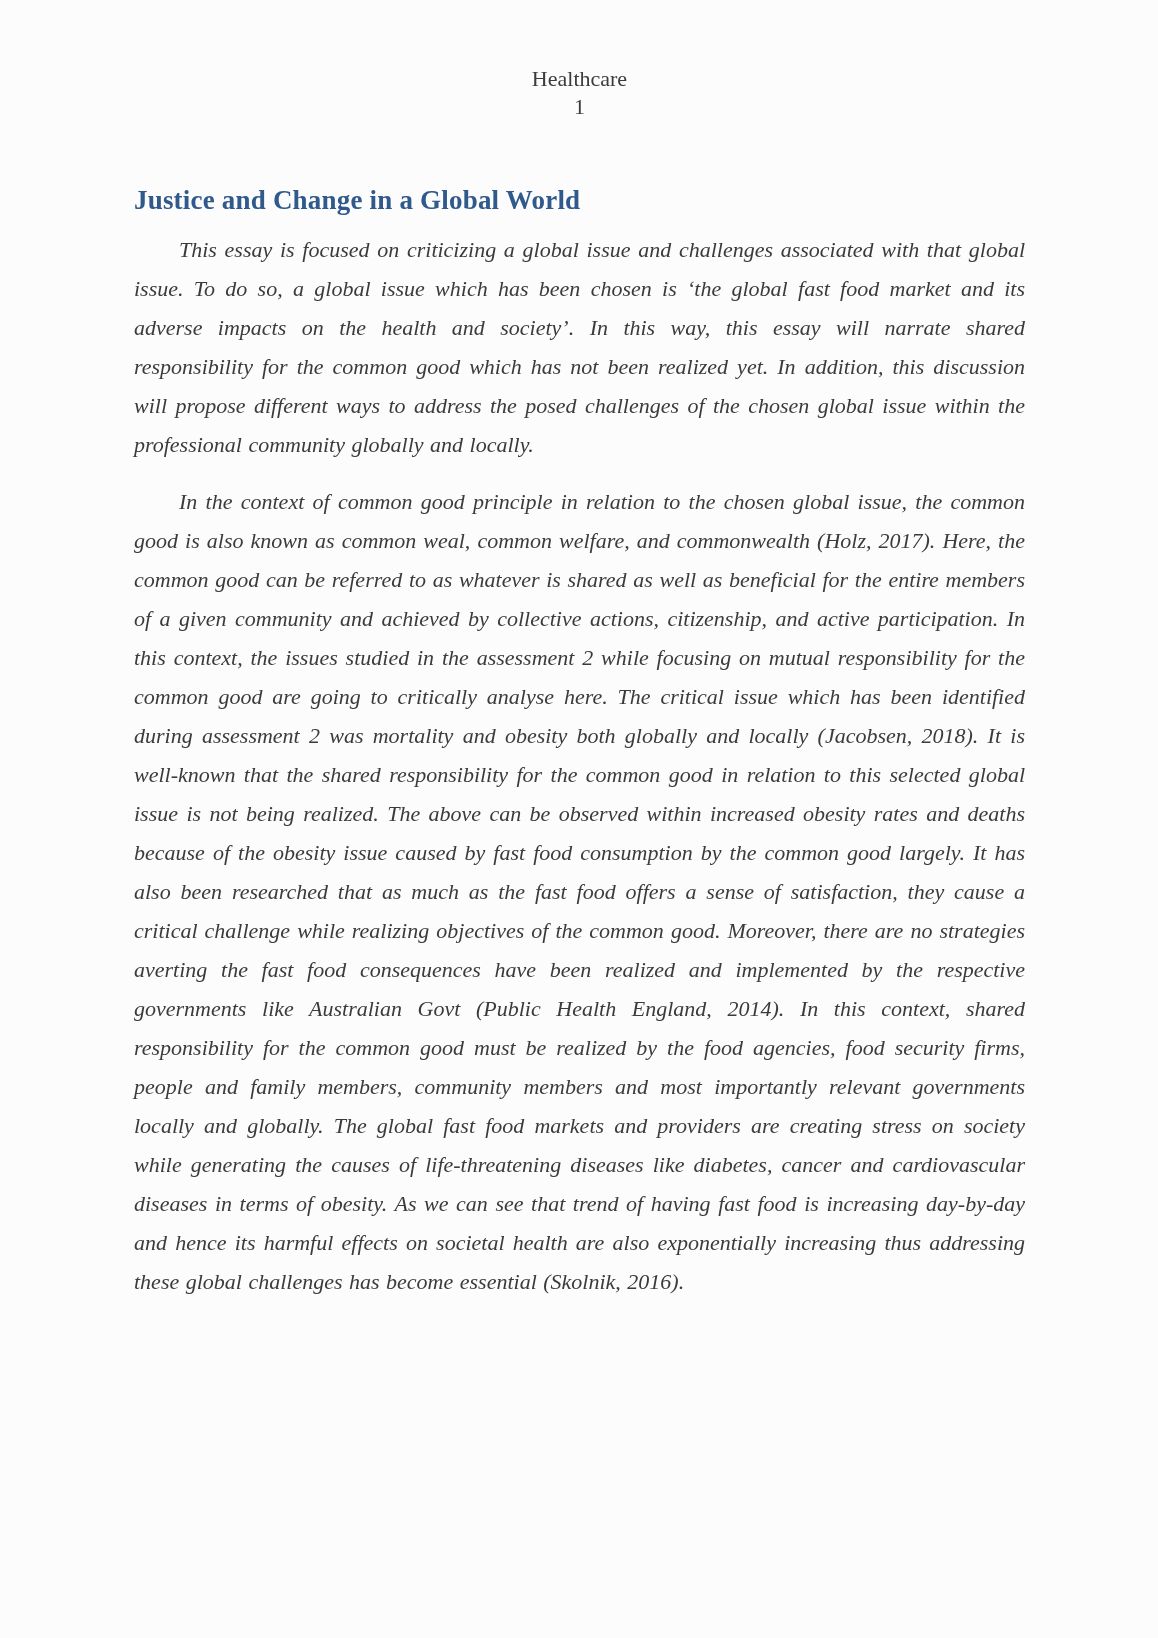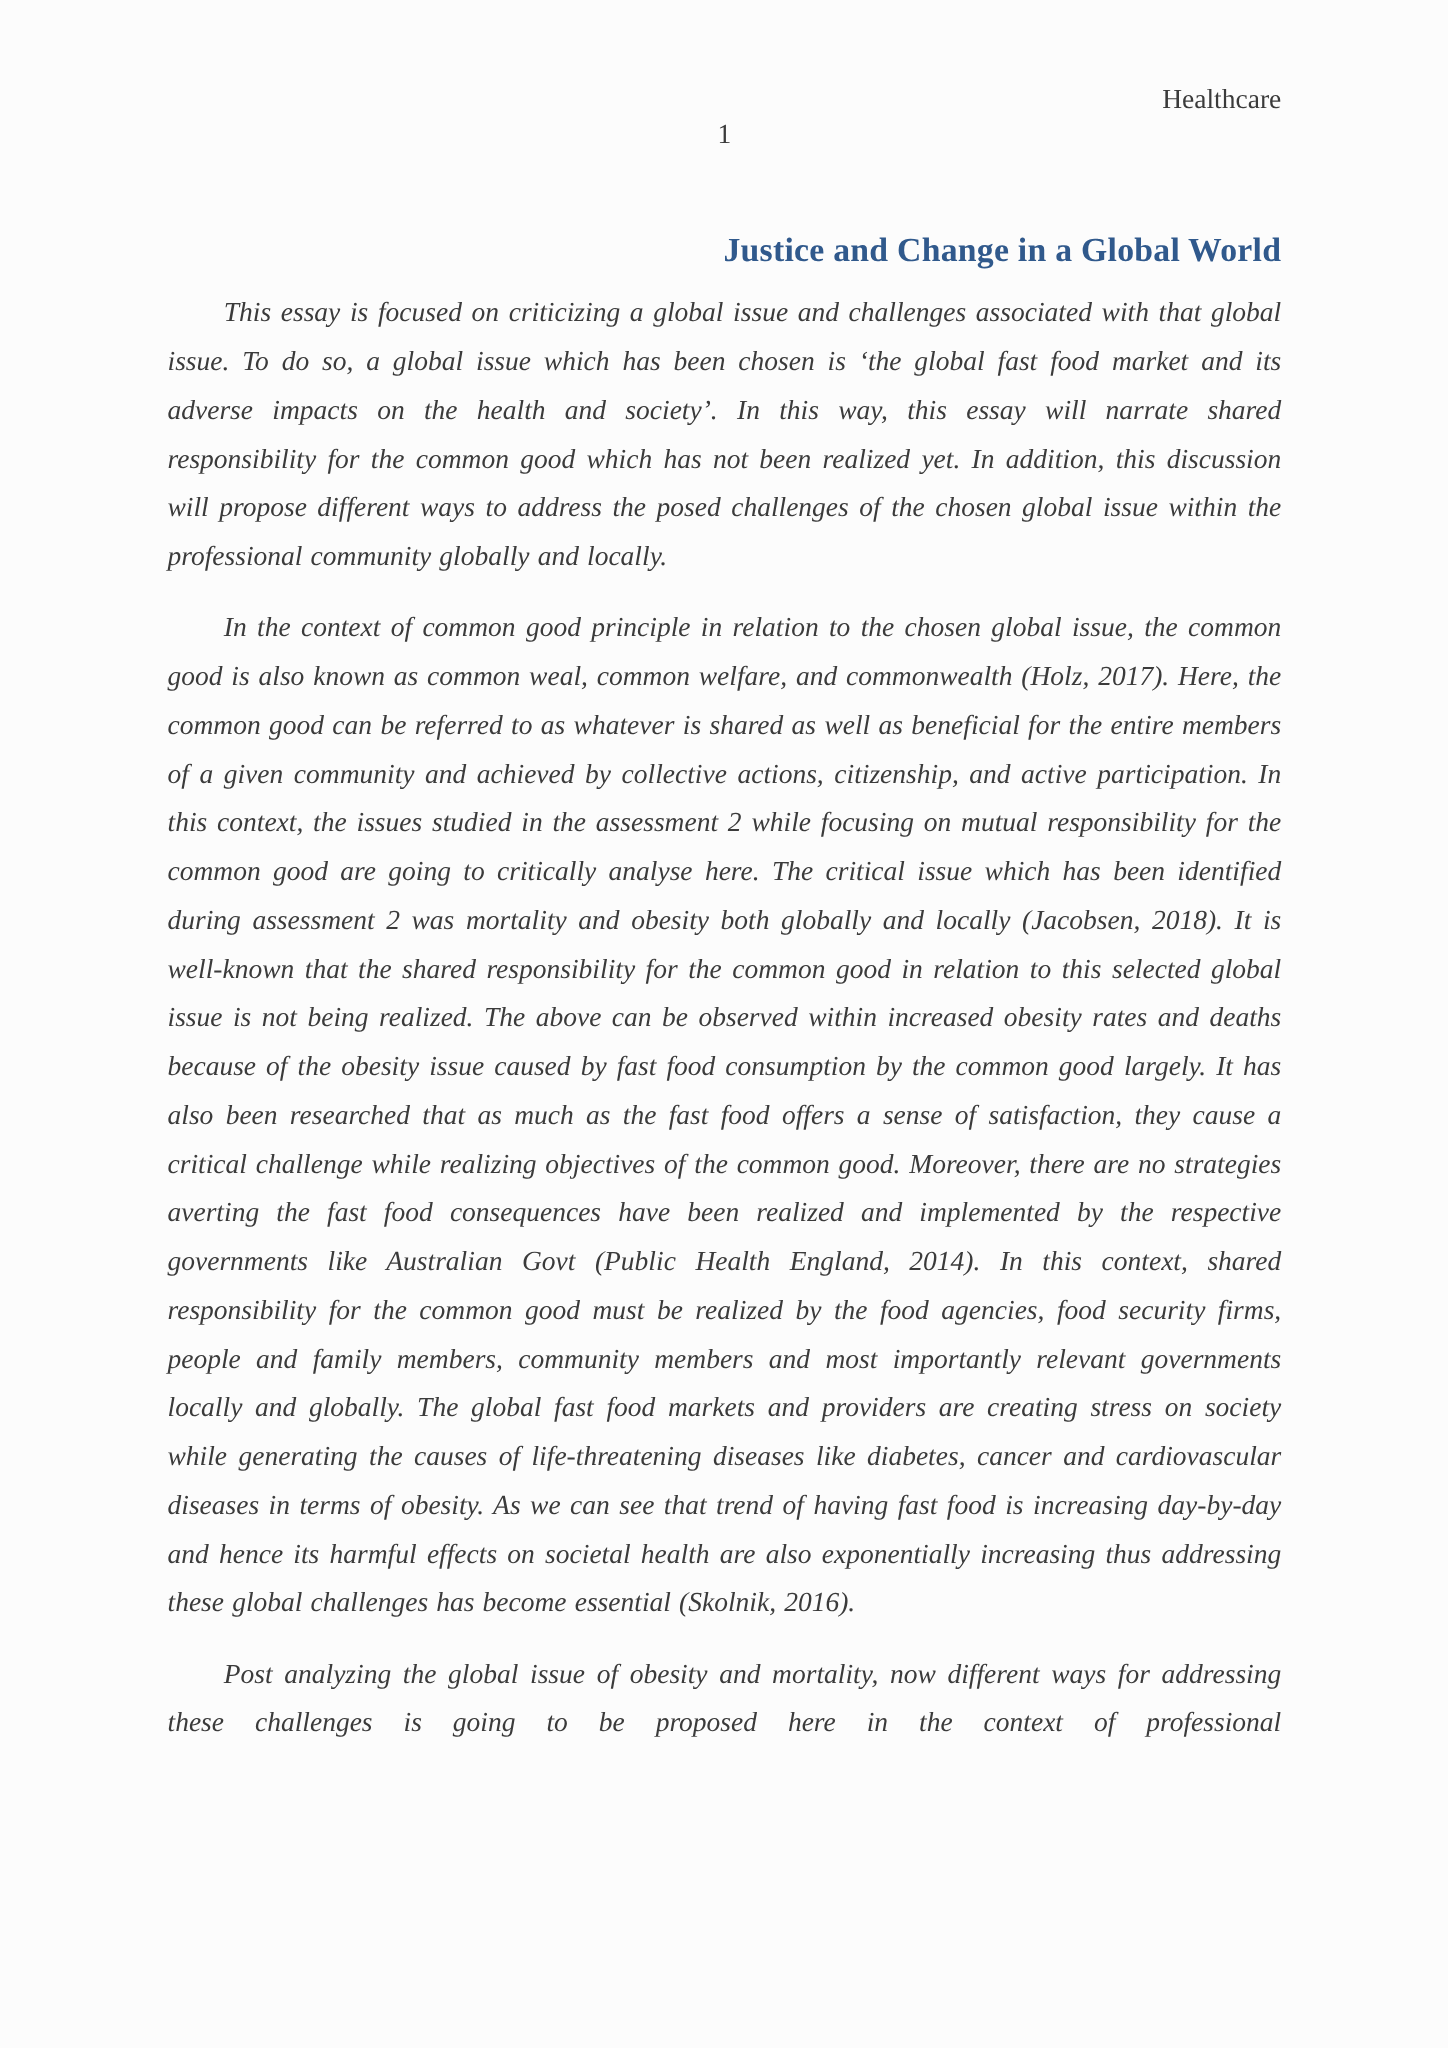--- a/index.html
+++ b/index.html
@@ -15,34 +15,34 @@
     width: 1158px;
     height: 1638px;
     padding: 66px 133px 0 134px;
     background: var(--page-bg, #FCFCFC);
     font-family: "Liberation Serif", "DejaVu Serif", serif;
     color: var(--body-color, #3B3B3B);
   }
   .running-header {
     font-size: 22px;
     line-height: 26px;
-    text-align: right;
+    text-align: center;
   }
   .page-number {
     font-size: 22px;
     line-height: 26px;
     margin-top: 2px;
     text-align: center;
   }
   .essay-title {
     margin: 64px 0 0 0;
     font-size: 27px;
     line-height: 32px;
     font-weight: 700;
-    text-align: right;
+    text-align: left;
     color: var(--title-color, #30598C);
     letter-spacing: 0.2px;
   }
   .essay-body {
     margin-top: 14px;
   }
   .essay-body p {
     margin: 0 0 18px 0;
     font-size: 22px;
     line-height: 39px;
@@ -65,15 +65,14 @@
     <span>Healthcare</span>
   </div>
 
   <div class="page-number">1</div>
 
   <h1 class="essay-title">Justice and Change in a Global World</h1>
 
   <div class="essay-body">
     <p>This essay is focused on criticizing a global issue and challenges associated with that global issue. To do so, a global issue which has been chosen is ‘the global fast food market and its adverse impacts on the health and society’. In this way, this essay will narrate shared responsibility for the common good which has not been realized yet. In addition, this discussion will propose different ways to address the posed challenges of the chosen global issue within the professional community globally and locally.</p>
     <p>In the context of common good principle in relation to the chosen global issue, the common good is also known as common weal, common welfare, and commonwealth (Holz, 2017). Here, the common good can be referred to as whatever is shared as well as beneficial for the entire members of a given community and achieved by collective actions, citizenship, and active participation. In this context, the issues studied in the assessment 2 while focusing on mutual responsibility for the common good are going to critically analyse here. The critical issue which has been identified during assessment 2 was mortality and obesity both globally and locally (Jacobsen, 2018). It is well-known that the shared responsibility for the common good in relation to this selected global issue is not being realized. The above can be observed within increased obesity rates and deaths because of the obesity issue caused by fast food consumption by the common good largely. It has also been researched that as much as the fast food offers a sense of satisfaction, they cause a critical challenge while realizing objectives of the common good. Moreover, there are no strategies averting the fast food consequences have been realized and implemented by the respective governments like Australian Govt (Public Health England, 2014). In this context, shared responsibility for the common good must be realized by the food agencies, food security firms, people and family members, community members and most importantly relevant governments locally and globally. The global fast food markets and providers are creating stress on society while generating the causes of life-threatening diseases like diabetes, cancer and cardiovascular diseases in terms of obesity. As we can see that trend of having fast food is increasing day-by-day and hence its harmful effects on societal health are also exponentially increasing thus addressing these global challenges has become essential (Skolnik, 2016).</p>
-    <p class="continued">Post analyzing the global issue of obesity and mortality, now different ways for addressing these challenges is going to be proposed here in the context of professional</p>
   </div>
 </div>
 
 </body></html>

